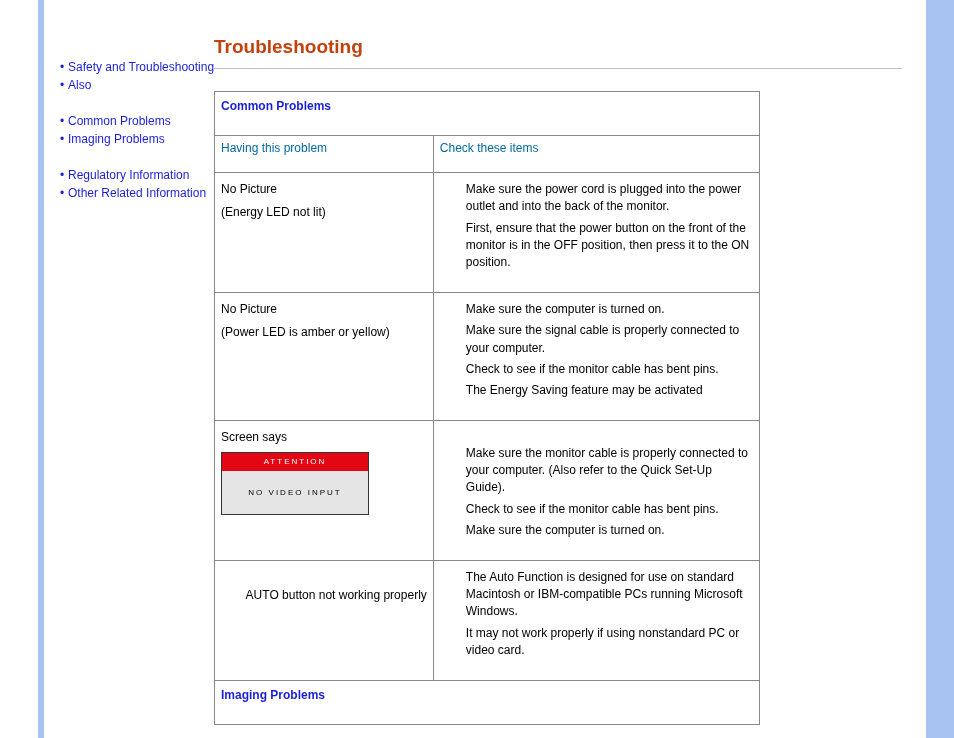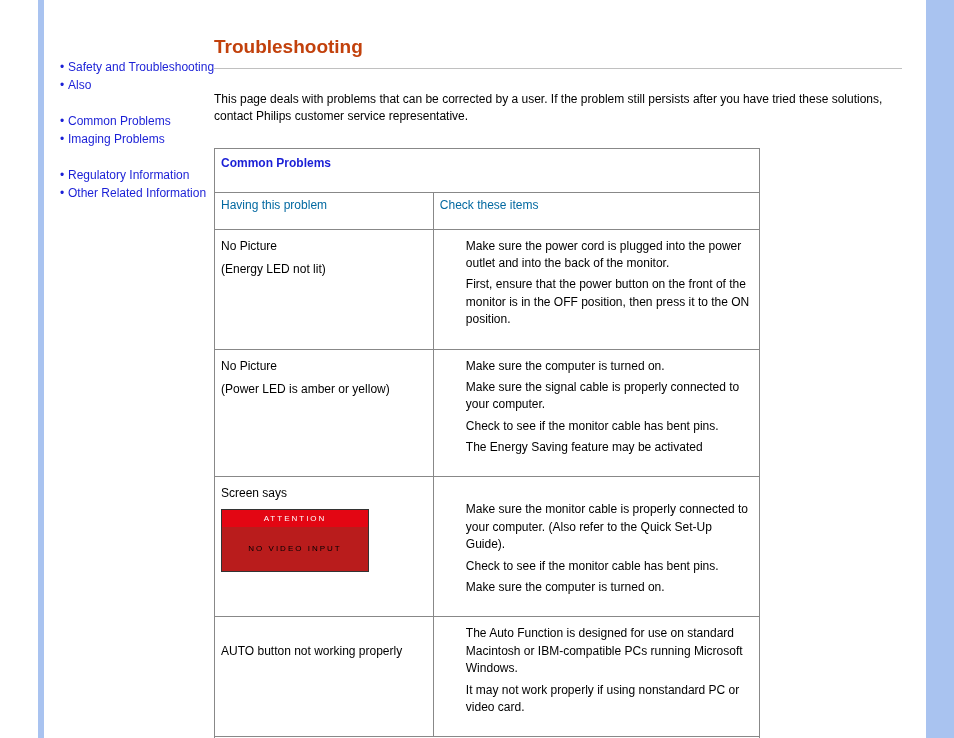--- a/index.html
+++ b/index.html
@@ -120,21 +120,21 @@
   }
   .attn-head {
     background: #e30613;
     color: #fff;
     font-size: 8px;
     text-align: center;
     letter-spacing: 2px;
     padding: 3px 0;
   }
   .attn-body {
-    background: #b91c1c;
+    background: #e5e5e5;
     color: #000;
     font-size: 8px;
     text-align: center;
     letter-spacing: 2px;
     padding: 16px 0;
   }
 </style>
 </head>
 <body>
 
@@ -174,21 +174,20 @@
       <div class="item">
         <span class="bullet">•</span>
         <span class="lbl">Other Related Information</span>
       </div>
     </div>
   </div>
 
   <div class="content">
     <h1 class="page-title">Troubleshooting</h1>
     <hr class="hr1">
-    <div class="intro">This page deals with problems that can be corrected by a user. If the problem still persists after you have tried these solutions, contact Philips customer service representative.</div>
 
     <table class="tbl">
 
       <tbody>
           <tr class="section-row">
         <td colspan="2">Common Problems</td>
       </tr>
       <tr class="header-row">
         <td class="left-cell">Having this problem</td>
         <td class="right-cell" style="padding-left:6px !important;">Check these items</td>
@@ -229,21 +228,21 @@
         </td>
         <td class="right-cell">
           <div style="height:16px"></div>
           <div class="sline">Make sure the monitor cable is properly connected to your computer. (Also refer to the Quick Set-Up Guide).</div>
           <div class="sline">Check to see if the monitor cable has bent pins.</div>
           <div class="sline">Make sure the computer is turned on.</div>
         </td>
       </tr>
 
       <tr class="data-row">
-        <td class="left-cell" style="padding-top:26px;">
+        <td class="left-cell" style="padding-top:26px;text-align:right;">
           <div class="pline">AUTO button not working properly</div>
         </td>
         <td class="right-cell">
           <div class="sline">The Auto Function is designed for use on standard Macintosh or IBM-compatible PCs running Microsoft Windows.</div>
           <div class="sline">It may not work properly if using nonstandard PC or video card.</div>
         </td>
       </tr>
 
       <tr class="section-row">
         <td colspan="2">Imaging Problems</td>

